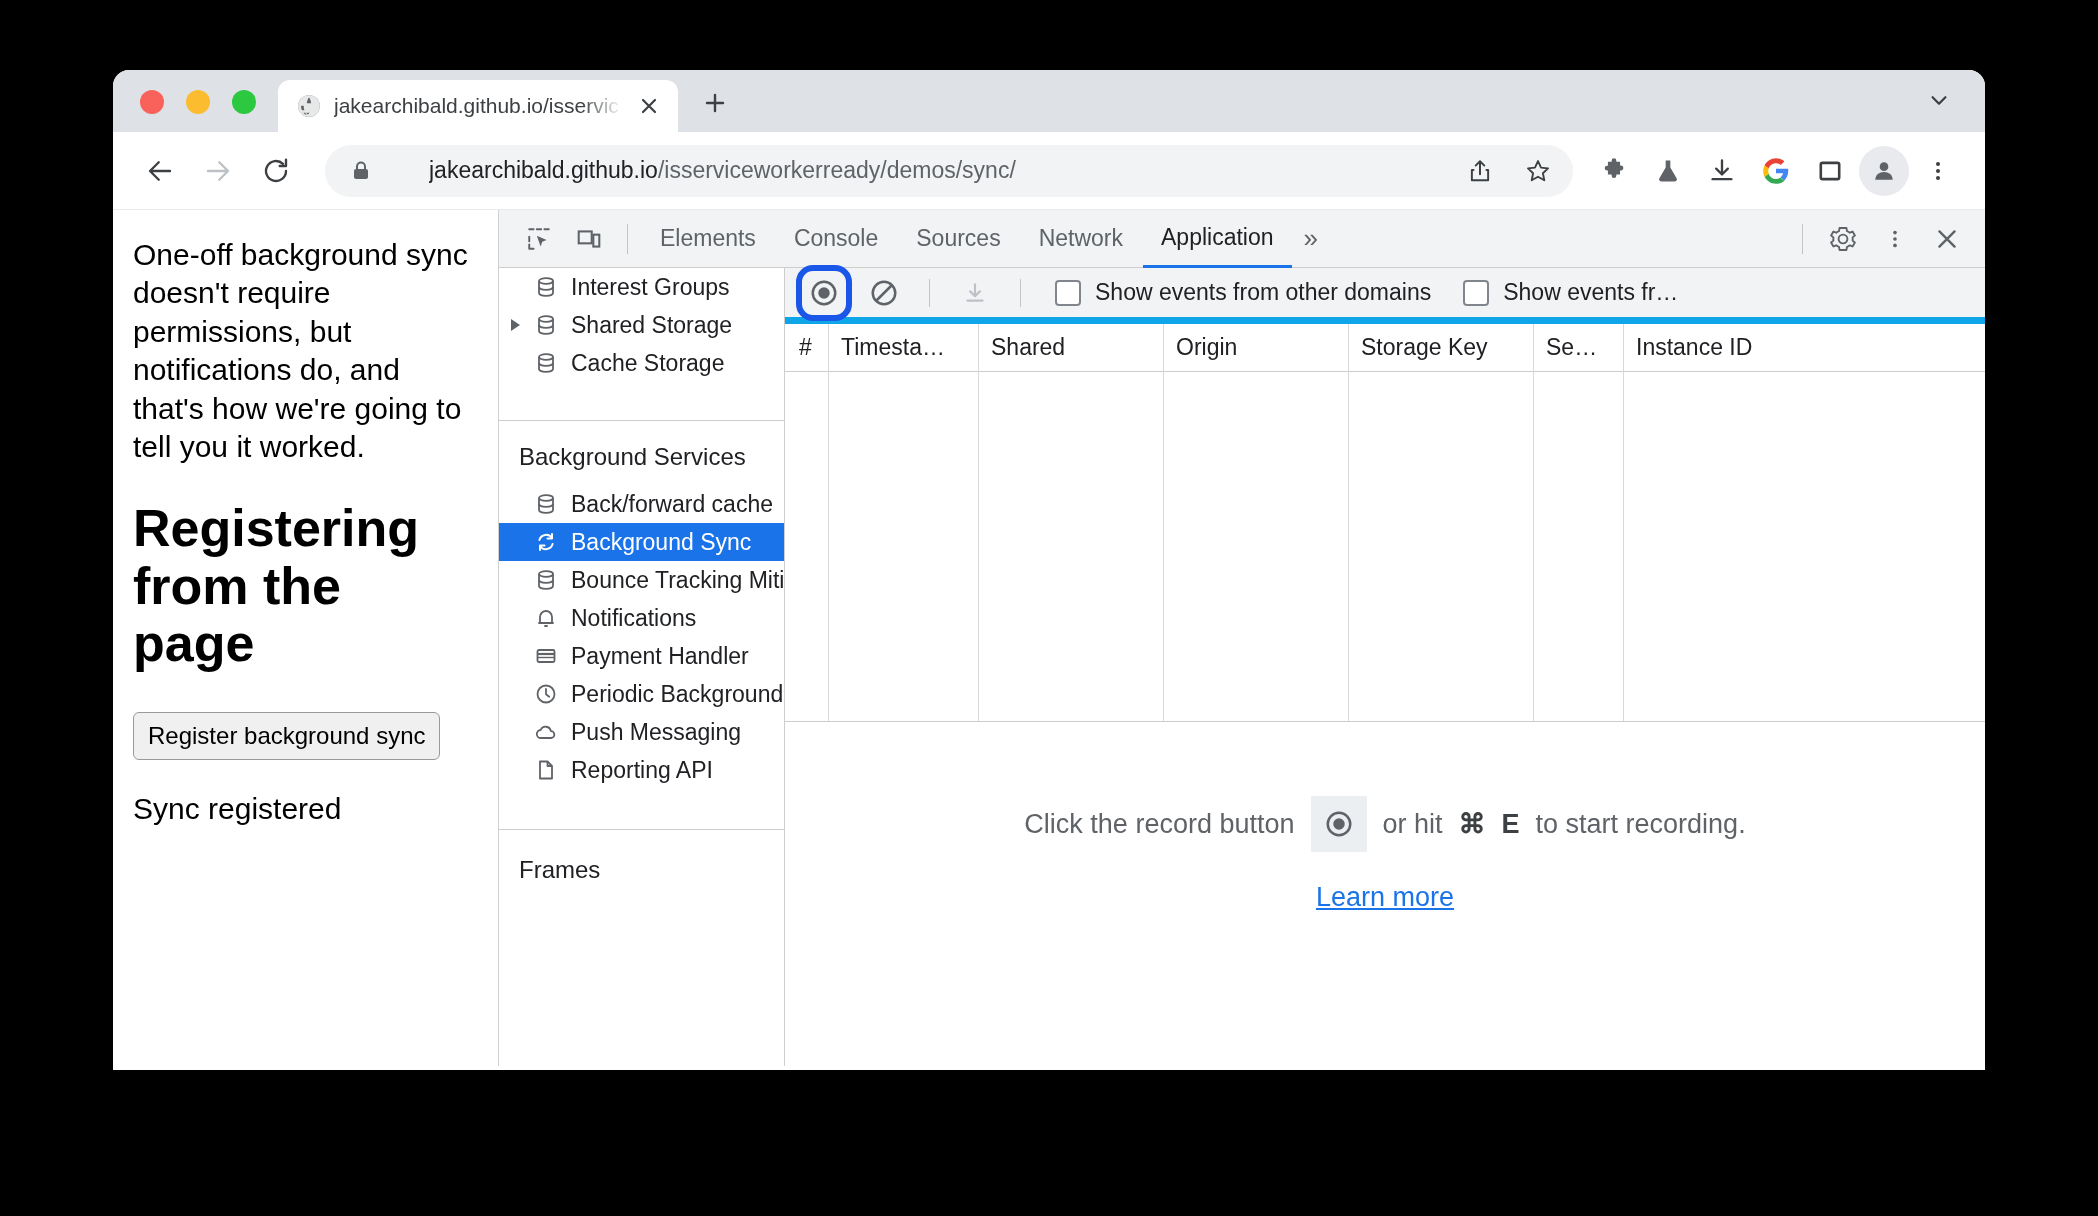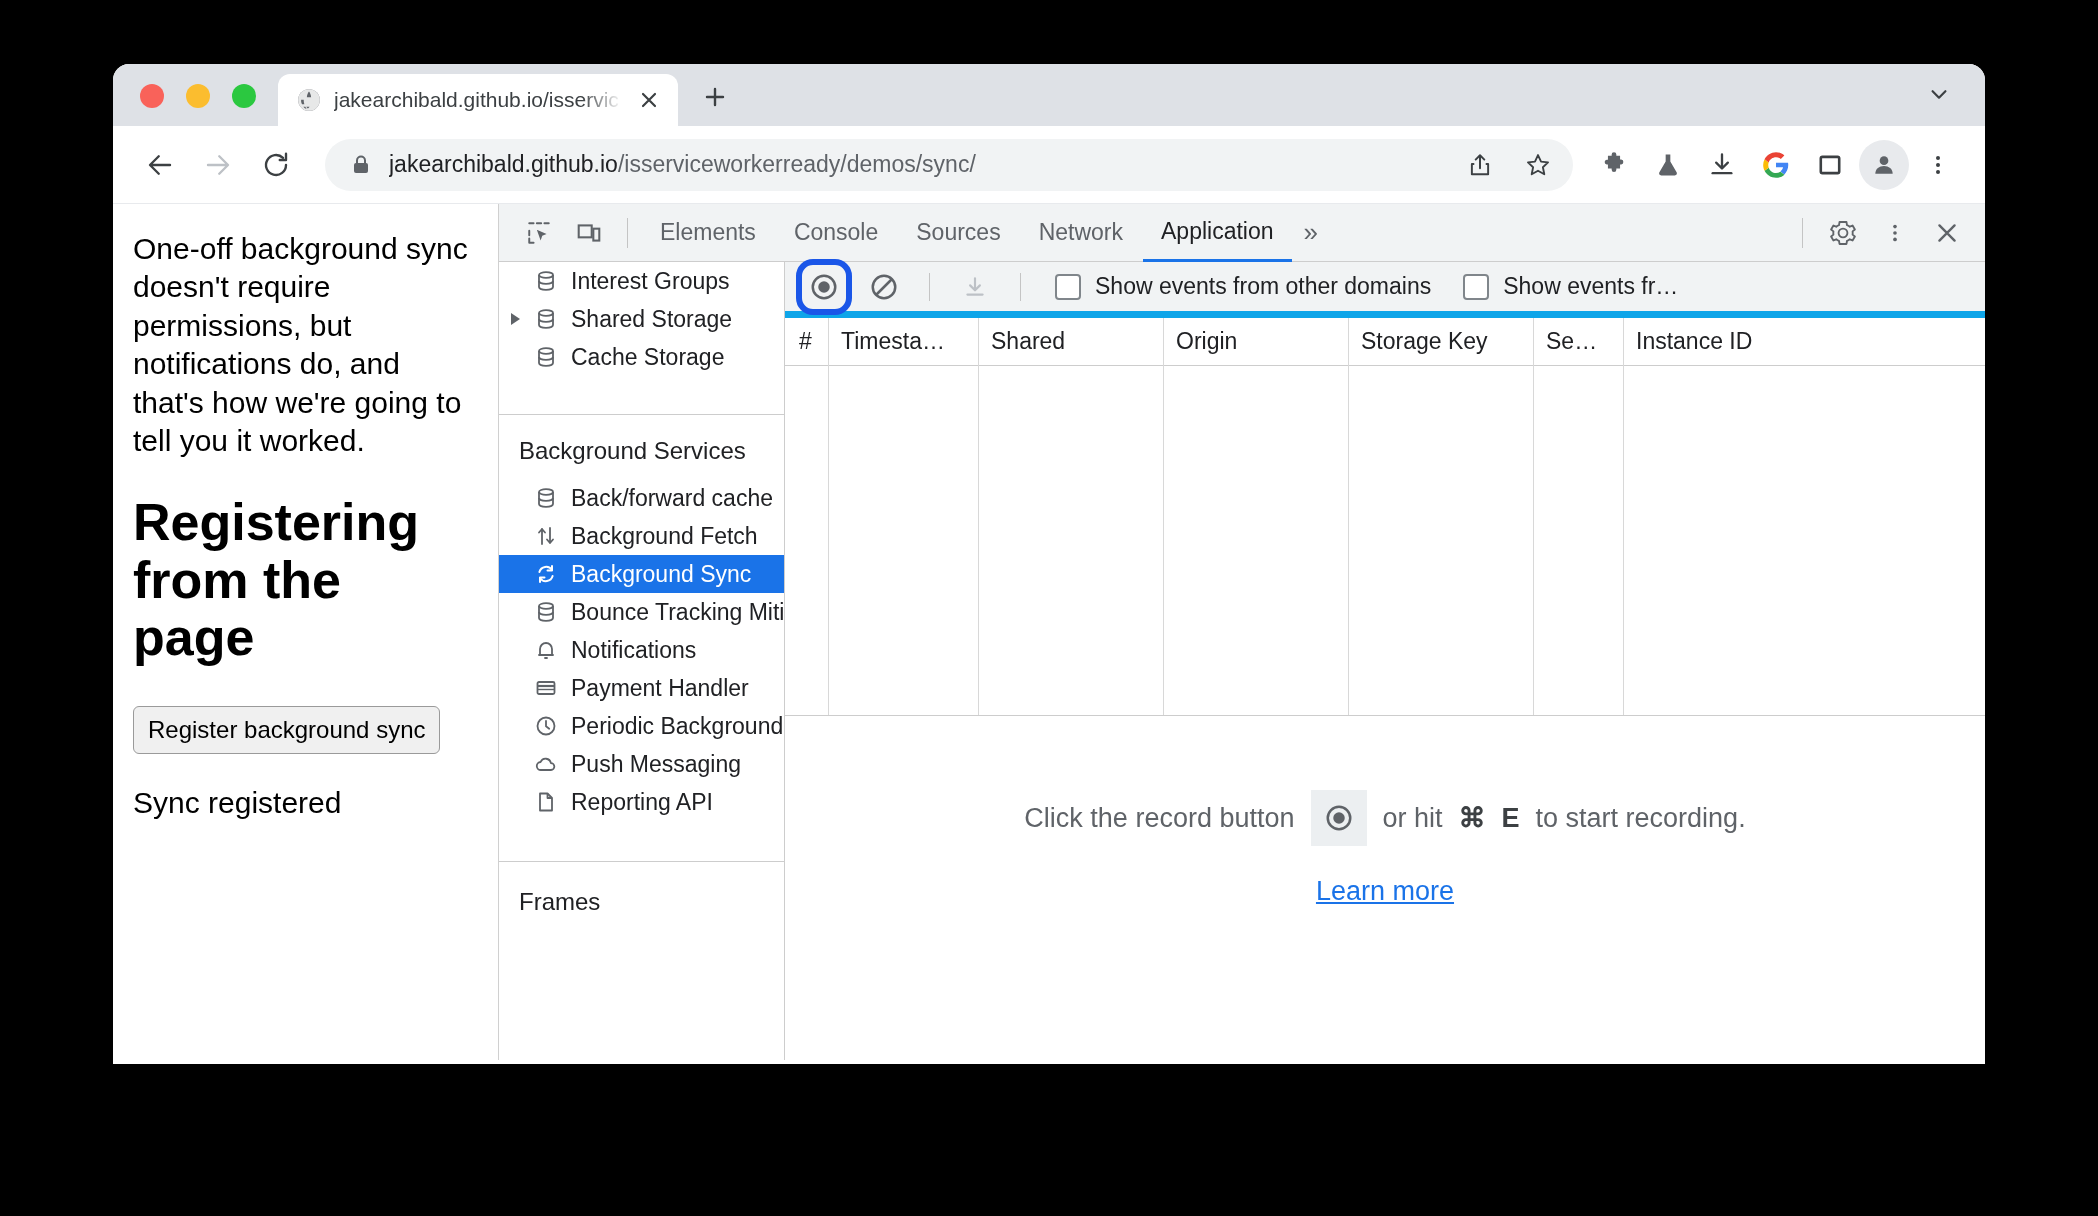--- a/index.html
+++ b/index.html
@@ -6,21 +6,21 @@
   html, body {
     width: 2098px; height: 1216px;
     background: #000;
     font-family: "Liberation Sans", sans-serif;
     overflow: hidden;
   }
 
   
   .window {
     position: absolute;
-    left: 113px; top: 64px;
+    left: 113px; top: 70px;
     width: 1872px; height: 1000px;
     background: #fff;
     border-radius: 16px 16px 0 0;
     overflow: hidden;
   }
 
   
   .tabstrip {
     height: 62px;
     background: #dee1e6;
@@ -82,20 +82,21 @@
   }
   .omnibox {
     flex: 1 1 auto;
     height: 52px;
     background: #f1f3f4;
     border-radius: 26px;
     display: flex; align-items: center;
     margin: 0 12px 0 18px;
     padding: 0 10px 0 24px;
     min-width: 0;
+    gap: 40px;
   }
   .omnibox-lock { width: 24px; height: 24px; flex: 0 0 24px; margin-right: 16px; }
   .omnibox-url {
     flex: 1 1 auto;
     font-size: 23px; color: #202124;
     white-space: nowrap; overflow: hidden;
   }
   .omnibox-url .dim { color: #5f6368; }
   .omnibox-actions { display: flex; align-items: center; gap: 8px; flex: 0 0 auto; }
   .icon-btn {
@@ -498,29 +499,20 @@
             <span class="tree-icon">
               <svg width="24" height="24" viewBox="0 0 24 24">
                   <ellipse cx="12" cy="6" rx="7" ry="2.8" stroke="#5f6368" stroke-width="1.8" fill="none"></ellipse>
                   <path d="M5 6v12c0 1.5 3.1 2.8 7 2.8s7-1.3 7-2.8V6" stroke="#5f6368" stroke-width="1.8" fill="none"></path>
                   <path d="M5 12c0 1.5 3.1 2.8 7 2.8s7-1.3 7-2.8" stroke="#5f6368" stroke-width="1.8" fill="none"></path>
                 </svg>
             </span>
             <span>Back/forward cache</span>
           </div>
 
-          <div class="tree-item">
-            <span class="tree-icon">
-              <svg width="24" height="24" viewBox="0 0 24 24">
-                <path d="M8 20V5M8 5L5 8.5M8 5l3 3.5" stroke="#5f6368" stroke-width="1.8" fill="none" stroke-linecap="round" stroke-linejoin="round"></path>
-                <path d="M16 4v15M16 19l3-3.5M16 19l-3-3.5" stroke="#5f6368" stroke-width="1.8" fill="none" stroke-linecap="round" stroke-linejoin="round"></path>
-              </svg>
-            </span>
-            <span>Background Fetch</span>
-          </div>
 
           <div class="tree-item selected">
             <span class="tree-icon">
               <svg width="24" height="24" viewBox="0 0 24 24">
                 <path d="M18 8a7 7 0 00-12.6 2" stroke="#ffffff" stroke-width="2" fill="none" stroke-linecap="round"></path>
                 <path d="M6 16a7 7 0 0012.6-2" stroke="#ffffff" stroke-width="2" fill="none" stroke-linecap="round"></path>
                 <path d="M18 4v4.5h-4.5" stroke="#ffffff" stroke-width="2" fill="none" stroke-linecap="round" stroke-linejoin="round"></path>
                 <path d="M6 20v-4.5h4.5" stroke="#ffffff" stroke-width="2" fill="none" stroke-linecap="round" stroke-linejoin="round"></path>
               </svg>
             </span>

